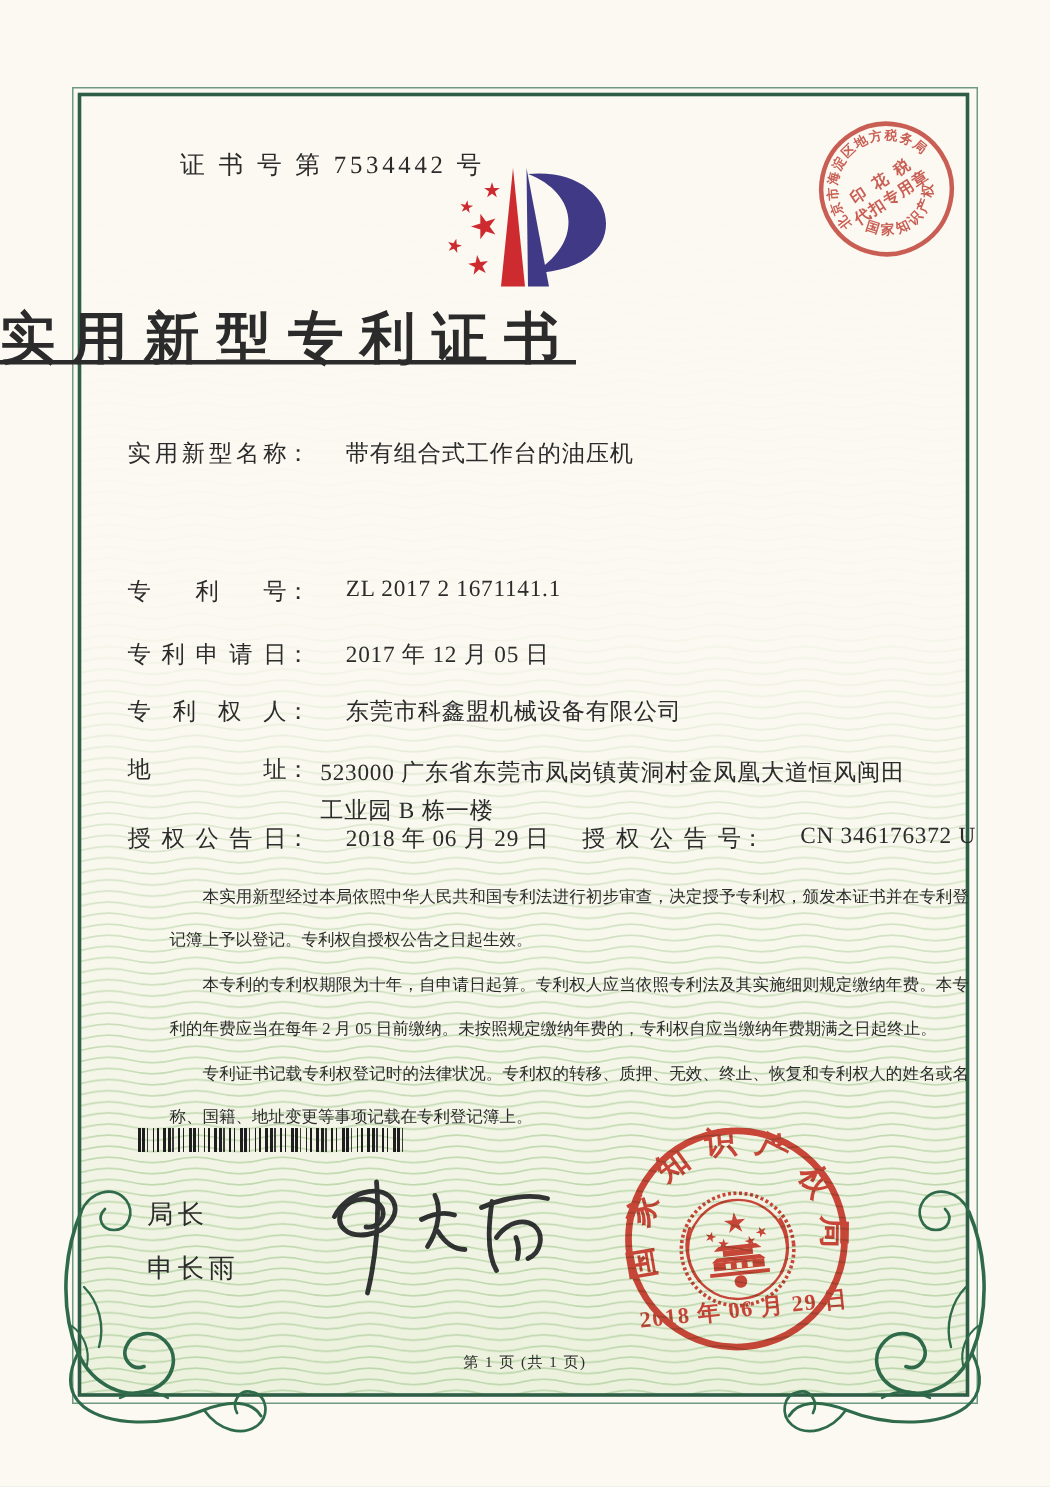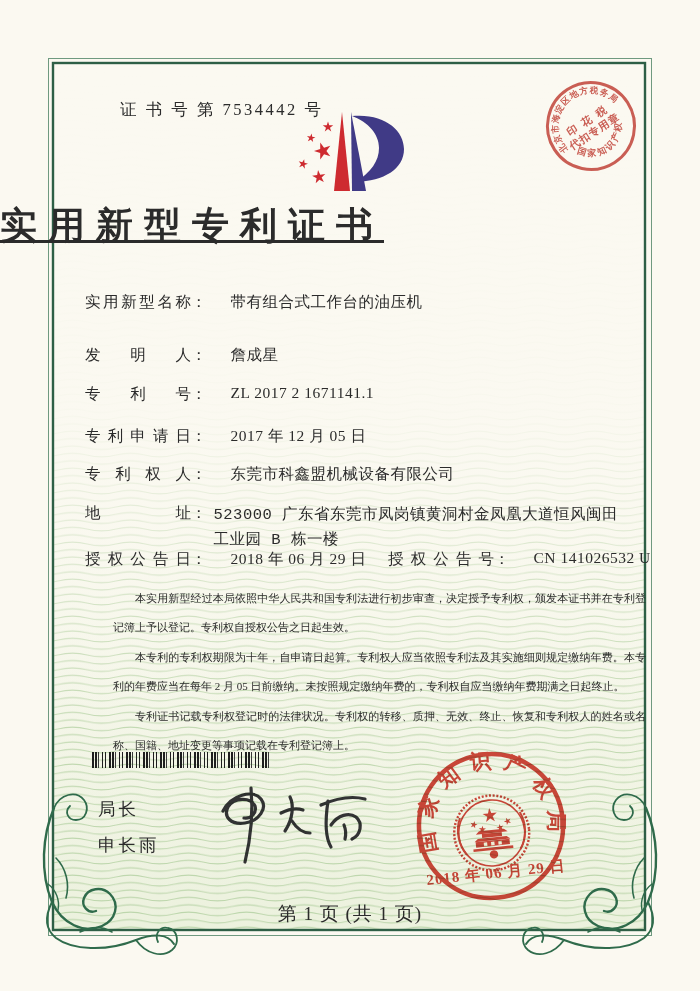--- a/index.html
+++ b/index.html
@@ -8,33 +8,33 @@
     background:#fbf9f1;overflow:hidden;
     font-family:"Liberation Serif","DejaVu Serif",serif;color:#2b2b2b;
   }
   .deco{position:absolute;left:0;top:0;width:700px;height:991px;}
   .certno{position:absolute;left:90px;top:99px;font-size:16.5px;letter-spacing:2.5px;white-space:nowrap;margin-left:30px;}
   .title{position:absolute;left:0;right:0;top:201px;font-size:37px;font-weight:bold;letter-spacing:11px;white-space:nowrap;text-decoration:underline;}
   .row{position:absolute;left:85px;font-size:15.5px;white-space:nowrap;}
   .lbl{display:inline-block;width:106px;text-align:justify;text-align-last:justify;-moz-text-align-last:justify;vertical-align:top;}
   .colon{vertical-align:top;}
   .val{margin-left:24px;letter-spacing:.5px;}
-  .addr{display:inline-block;margin-left:7px;white-space:normal;width:432px;letter-spacing:.5px;line-height:25px;vertical-align:top;font-family:Liberation Mono, monospace;}
+  .addr{display:inline-block;margin-left:7px;white-space:normal;width:432px;letter-spacing:.5px;line-height:25px;vertical-align:top;}
   .row2{position:absolute;font-size:15.5px;white-space:nowrap;}
   .paras{position:absolute;left:85px;top:584px;width:533px;font-size:11px;line-height:29.4px;text-align:justify;margin-left:28px;}
   .paras p{margin:0;text-indent:2em;}
   .barcode{position:absolute;left:92px;top:752px;width:178px;height:16px;
     background:repeating-linear-gradient(90deg,#1e1e1e 0 2px,transparent 2px 3px,#1e1e1e 3px 5px,transparent 5px 6px,#3a3a3a 6px 7px,transparent 7px 10px,#1e1e1e 10px 11px,transparent 11px 13px,#1e1e1e 13px 14px,transparent 14px 17px);}
   .bureau{position:absolute;left:98px;top:797px;font-size:17.5px;letter-spacing:3px;}
   .bureau .nm{margin-top:12px;}
   .sig{position:absolute;left:195px;top:773px;width:185px;height:98px;mix-blend-mode:multiply;}
   .seal{position:absolute;left:398px;top:742px;width:190px;height:168px;mix-blend-mode:multiply;opacity:.92;}
   .taxstamp{position:absolute;left:536px;top:72px;width:112px;height:112px;mix-blend-mode:multiply;opacity:.85;}
   .logo{position:absolute;left:283px;top:94px;width:140px;height:110px;}
-  .footer{position:absolute;left:0;right:0;top:901px;text-align:center;font-size:19px;letter-spacing:1px;}
+  .footer{position:absolute;left:0;right:0;top:901px;text-align:center;font-size:10px;letter-spacing:1px;}
 </style>
 </head>
 <body>
 
 <div class="page">
 
   <svg class="deco" viewBox="0 0 700 991" aria-hidden="true">
     <defs>
       <pattern id="wv" width="58" height="7.4" patternUnits="userSpaceOnUse">
         <path d="M0,3.7 Q14.5,0.2 29,3.7 T58,3.7" fill="none" stroke="#bcd6ab" stroke-width="1.05"></path>
@@ -106,40 +106,37 @@
       <text y="10" text-anchor="middle" font-size="10.5" font-weight="bold" letter-spacing="1" font-family="Liberation Serif, DejaVu Serif, serif">代扣专用章</text>
     </g>
   </svg>
 
   <div class="certno">证 书 号 第 7534442 号</div>
   <div class="title">实用新型专利证书</div>
 
   <div class="row" style="top:292px">
     <span class="lbl">实用新型名称</span><span class="colon">：</span><span class="val">带有组合式工作台的油压机</span>
   </div>
-  <div class="row" style="top:345px">
-    <span class="lbl">发明人</span><span class="colon">：</span><span class="val">詹成星</span>
-  </div>
   <div class="row" style="top:384px">
     <span class="lbl">专利号</span><span class="colon">：</span><span class="val">ZL 2017 2 1671141.1</span>
   </div>
   <div class="row" style="top:426px">
     <span class="lbl">专利申请日</span><span class="colon">：</span><span class="val">2017 年 12 月 05 日</span>
   </div>
   <div class="row" style="top:464px">
     <span class="lbl">专利权人</span><span class="colon">：</span><span class="val">东莞市科鑫盟机械设备有限公司</span>
   </div>
   <div class="row" style="top:503px">
     <span class="lbl">地址</span><span class="colon">：</span><span class="addr"><span>523000 广东省东莞市凤岗镇黄洞村金凤凰大道恒风闽田</span><br><span>工业园 B 栋一楼</span></span>
   </div>
   <div class="row" style="top:549px">
     <span class="lbl">授权公告日</span><span class="colon">：</span><span class="val">2018 年 06 月 29 日</span>
   </div>
   <div class="row2" style="left:388px;top:549px">
-    <span class="lbl">授权公告号</span><span class="colon">：</span><span class="val">CN 141026532 U</span>
+    <span class="lbl">授权公告号</span><span class="colon">：</span><span class="val">CN 346176372 U</span>
   </div>
 
   <div class="paras">
     <p>本实用新型经过本局依照中华人民共和国专利法进行初步审查，决定授予专利权，颁发本证书并在专利登记簿上予以登记。专利权自授权公告之日起生效。</p>
     <p>本专利的专利权期限为十年，自申请日起算。专利权人应当依照专利法及其实施细则规定缴纳年费。本专利的年费应当在每年 2 月 05 日前缴纳。未按照规定缴纳年费的，专利权自应当缴纳年费期满之日起终止。</p>
     <p>专利证书记载专利权登记时的法律状况。专利权的转移、质押、无效、终止、恢复和专利权人的姓名或名称、国籍、地址变更等事项记载在专利登记簿上。</p>
   </div>
 
   <div class="barcode"></div>
 

